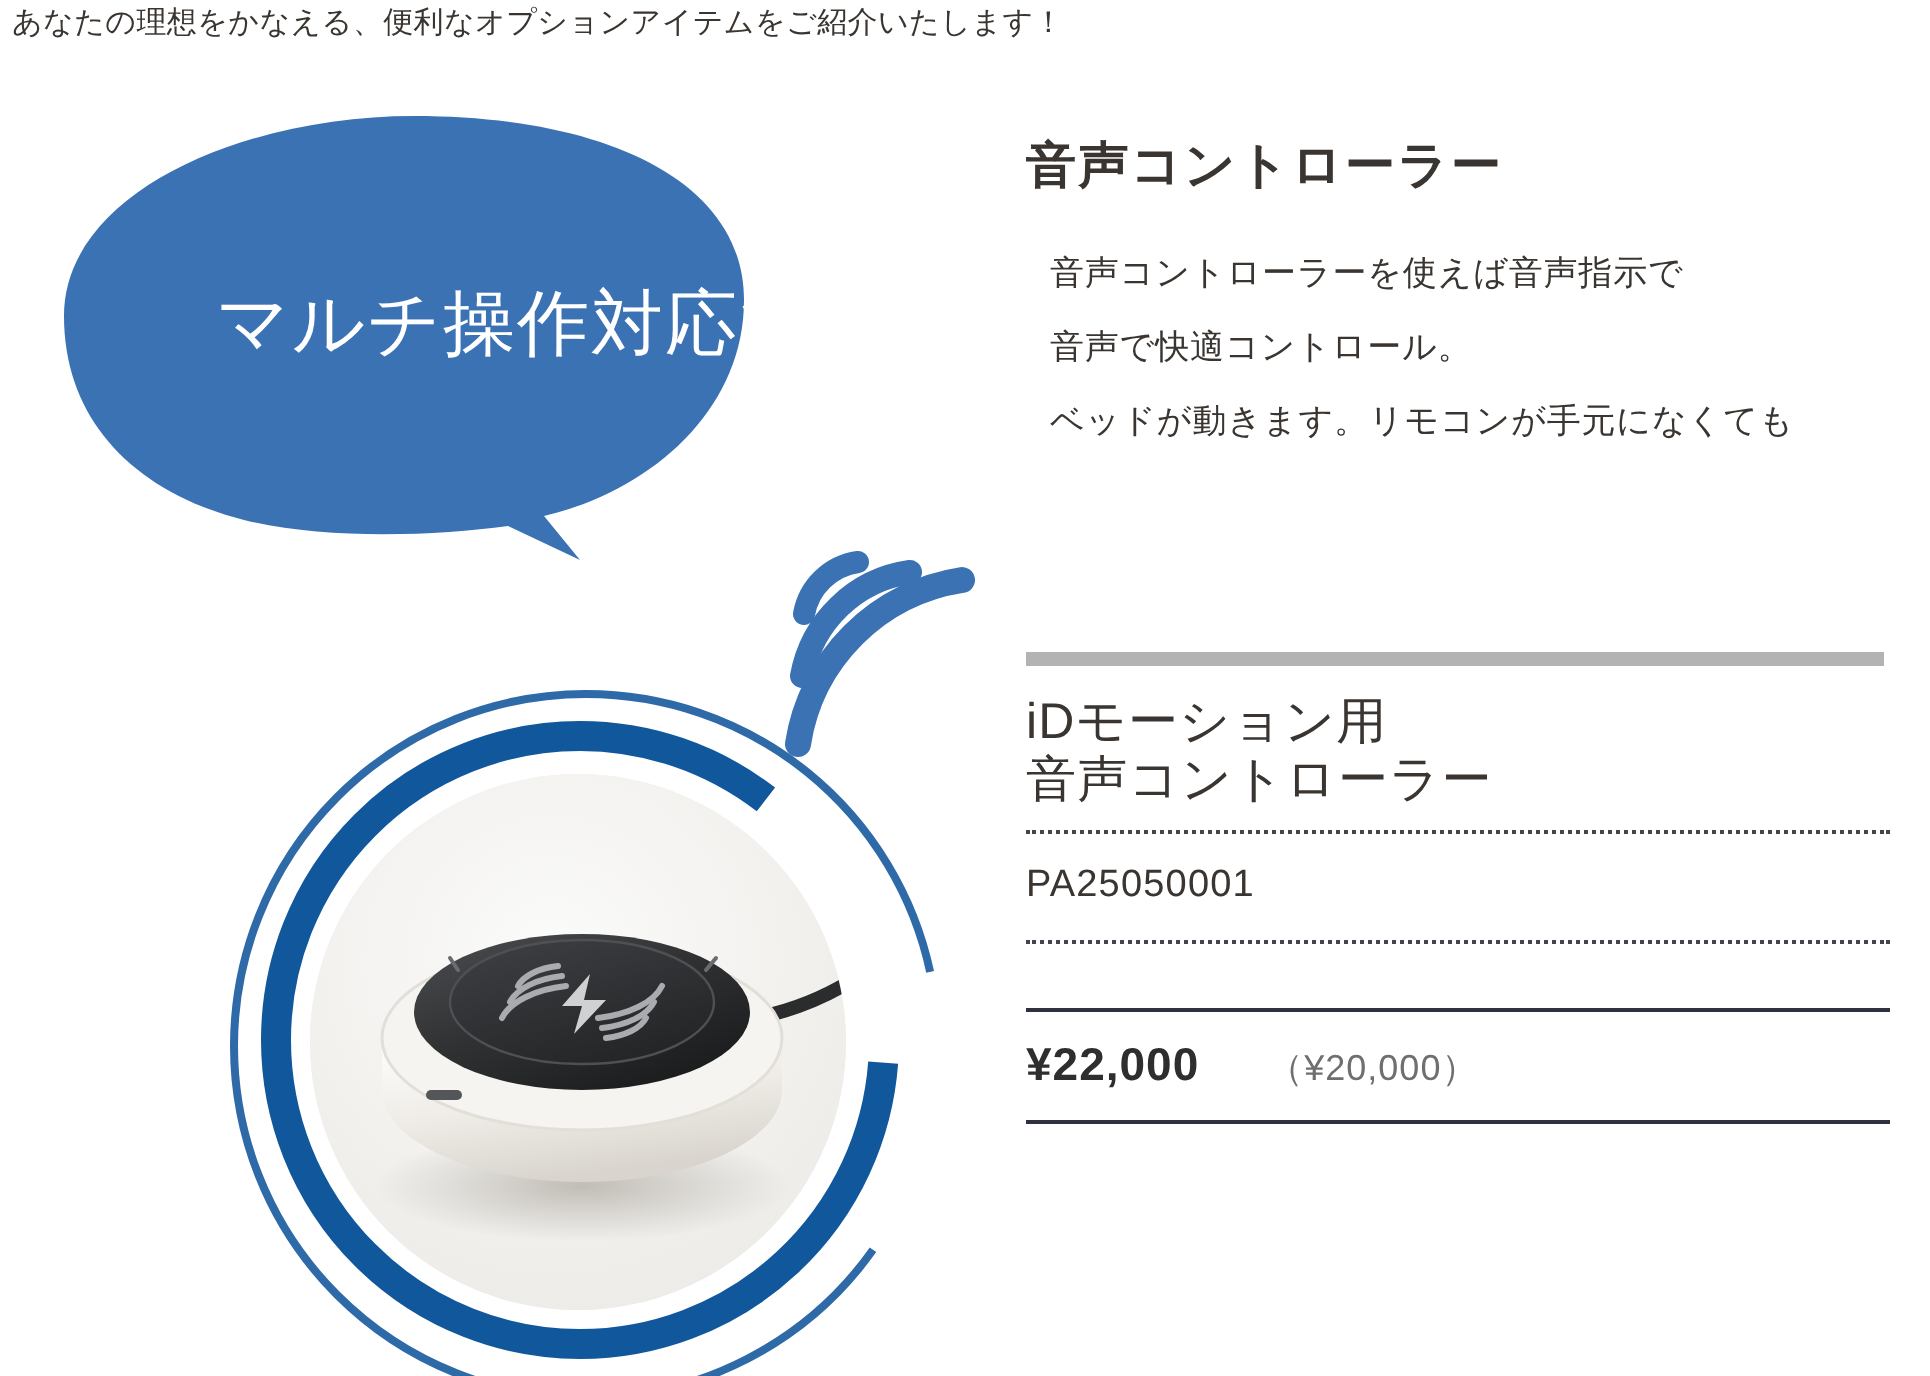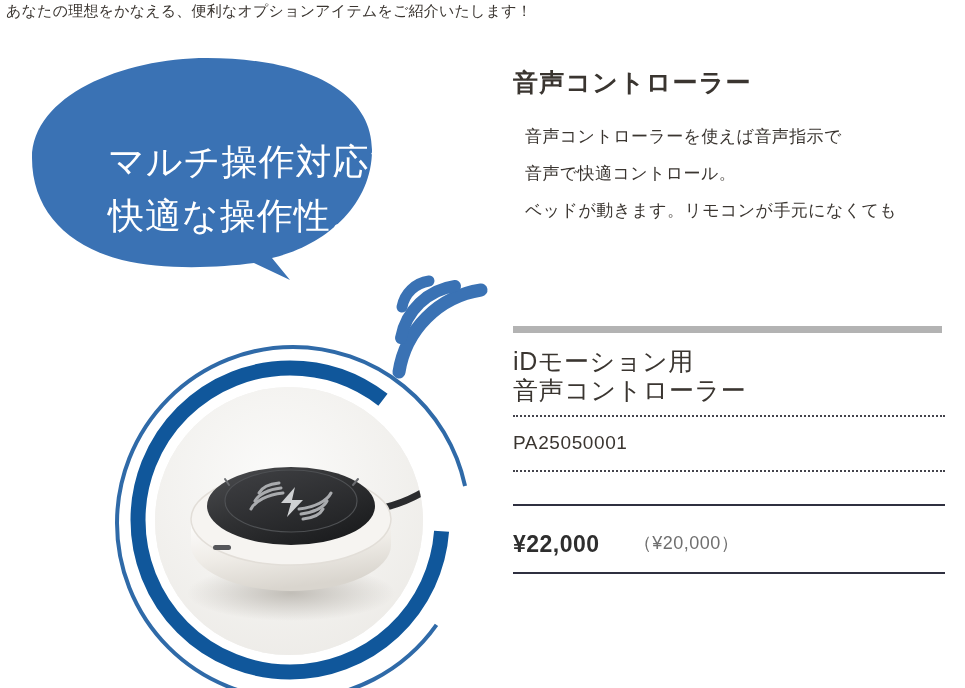--- a/index.html
+++ b/index.html
@@ -160,22 +160,22 @@
     color: #3a3530;
   }
   .price-gap { height: 32px; }
   .solid-rule {
     width: 432px;
     height: 0;
     border-top: 2px solid #2f3040;
   }
   .price-row {
     display: flex;
-    align-items: flex-start;
-    padding-top: 25px;
+    align-items: flex-end;
+    padding-top: 13px;
     padding-bottom: 14px;
   }
   .price-main {
     font-size: 23px;
     font-weight: bold;
     letter-spacing: 0.5px;
     color: #2e2e2e;
   }
   .price-sub {
     margin-left: 34px;
@@ -205,21 +205,20 @@
       <path d="M 32 118
                C 32 56, 122 18, 207 18
                C 302 18, 372 50, 372 110
                C 372 166, 324 206, 272 218
                L 290 240 L 254 223
                C 217 228, 162 230, 122 220
                C 67 206, 32 170, 32 118 Z" fill="#3a72b4"></path>
     </svg>
     <div class="bubble-text">
       <div class="bubble-line">マルチ操作対応で、</div>
-      <div class="bubble-line">快適な操作性。</div>
     </div>
   </div>
 
   <svg class="waves-svg" width="110" height="120" viewBox="0 0 110 120">
     <path d="M 14 112 A 98 98 0 0 1 96 30" fill="none" stroke="#3a72b4" stroke-width="13" stroke-linecap="round"></path>
     <path d="M 16 78 A 64 64 0 0 1 70 26" fill="none" stroke="#3a72b4" stroke-width="12" stroke-linecap="round"></path>
     <path d="M 17 47 A 32 32 0 0 1 44 21" fill="none" stroke="#3a72b4" stroke-width="11" stroke-linecap="round"></path>
   </svg>
 
   <div class="product-wrap">

